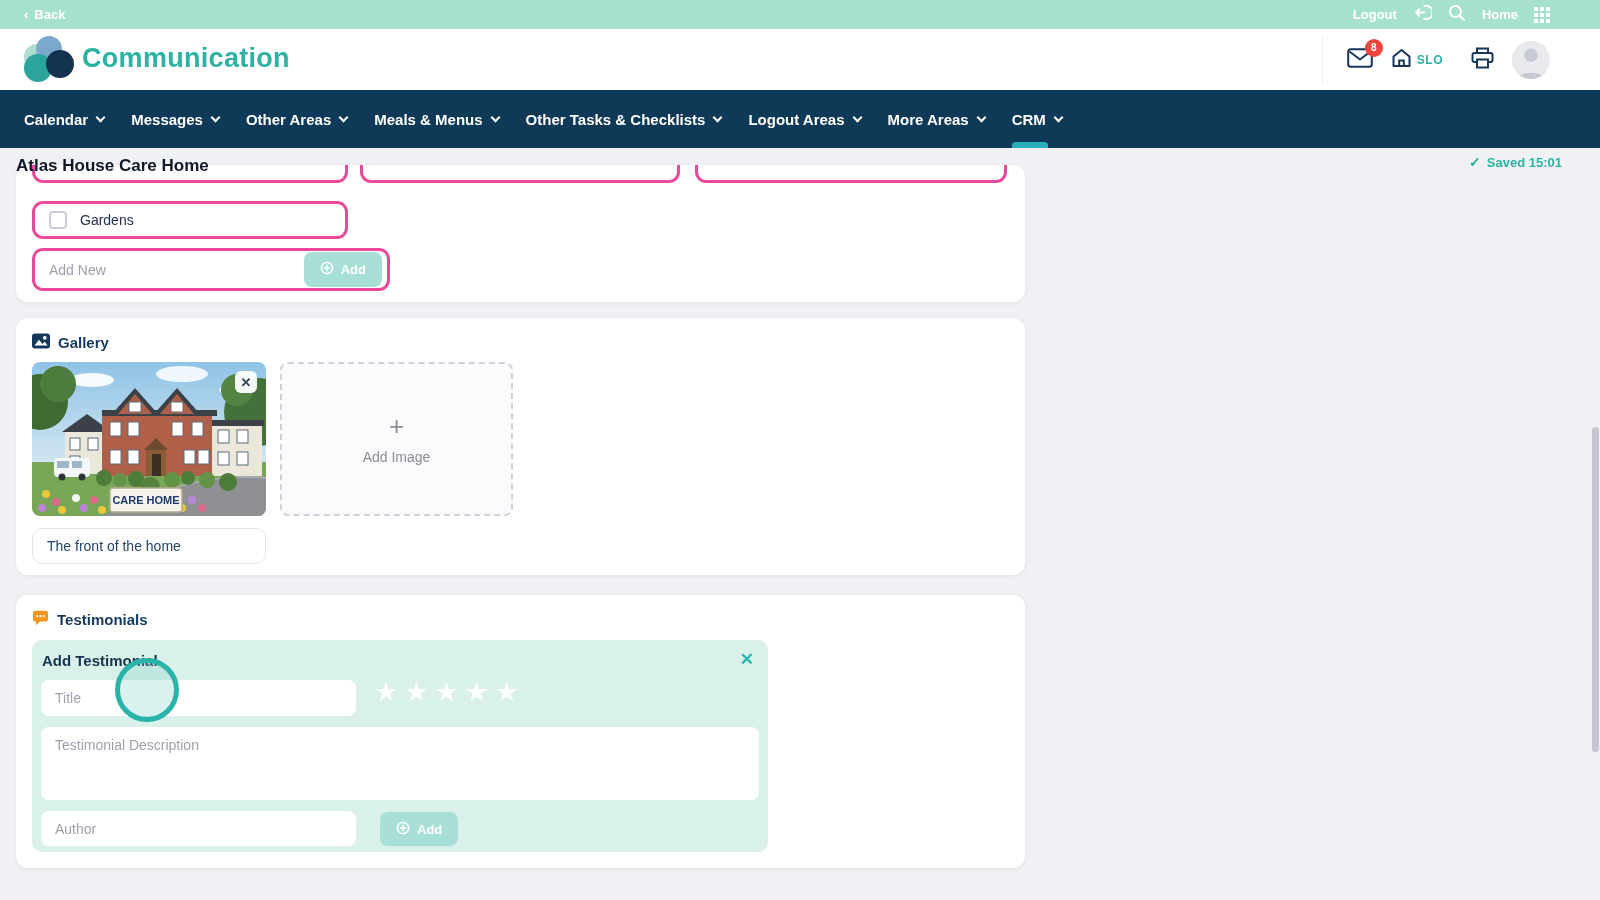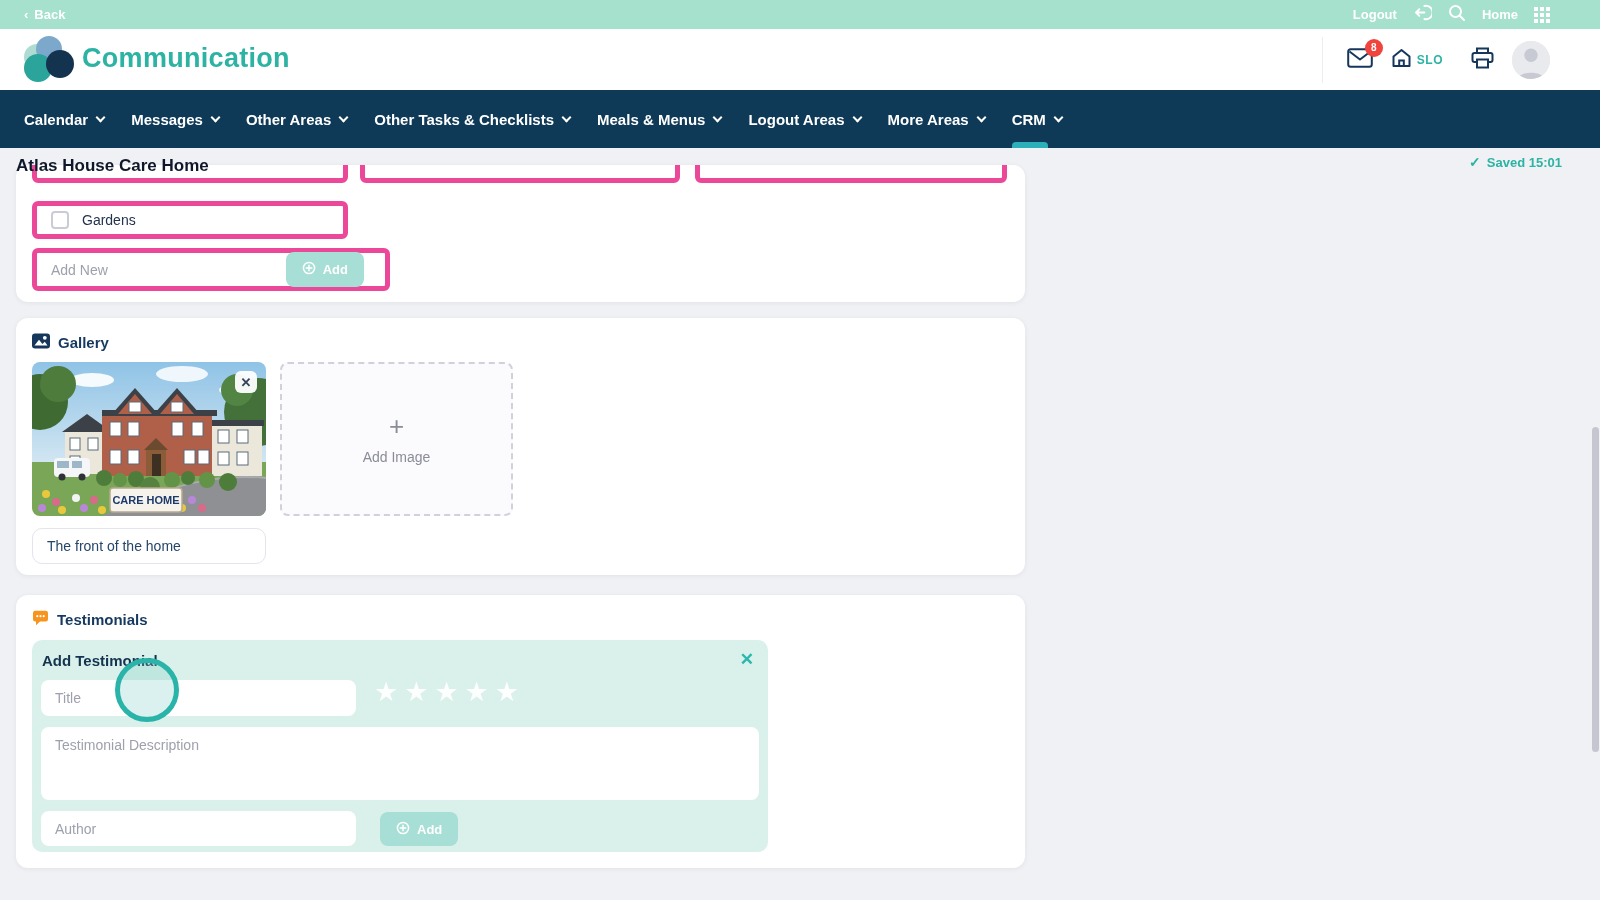--- a/index.html
+++ b/index.html
@@ -57,34 +57,34 @@
   .saved { position:absolute; right:38px; top:6px; display:flex; align-items:center; gap:6px;
     color:#2bb3a3; font-size:13px; font-weight:600; z-index:10; }
   .check-icon { font-weight:700; font-size:14px; }
 
   .card { position:absolute; left:16px; width:1009px; background:#fff; border-radius:12px;
     box-shadow:0 1px 5px rgba(25,40,70,.07); }
   .card-amenities { top:17px; height:137px; overflow:hidden; }
   .card-gallery { top:170px; height:257px; }
   .card-testimonials { top:447px; height:273px; }
 
-  .input-box { background:#fff; border:5px solid #ec4899; border-radius:6px; }
+  .input-box { background:#fff; border:3px solid #ec4899; border-radius:11px; }
   .cut-a, .cut-b, .cut-c { position:absolute; top:-22px; height:40px; }
   .cut-a { left:16px; width:316px; }
   .cut-b { left:344px; width:320px; }
   .cut-c { left:679px; width:312px; }
 
   .gardens-row { position:absolute; left:16px; top:36px; width:316px; height:38px;
     display:flex; align-items:center; gap:13px; padding:0 14px; }
   .checkbox { width:18px; height:18px; border:2px solid #c9ccd6; border-radius:4px;
     background:#fff; cursor:pointer; flex:none; }
   .gardens-label { font-size:14px; color:#23324d; font-weight:500; }
 
   .addnew-row { position:absolute; left:16px; top:83px; width:358px; height:43px;
-    display:flex; align-items:center; padding:0 21px 0 14px; }
+    display:flex; align-items:center; padding:0 5px 0 14px; }
   .addnew-row input { flex:1; border:none; outline:none; font-size:14px;
     font-family:"Liberation Sans", sans-serif; color:#23324d; background:transparent; }
   .addnew-row input::placeholder, .cap-input::placeholder { color:#9ea0ad; }
   .btn-add { display:flex; align-items:center; gap:7px; background:#a7ded6; color:#fff;
     border:none; border-radius:8px; font-size:13px; font-weight:700; padding:0 16px;
     height:35px; cursor:pointer; font-family:"Liberation Sans", sans-serif; }
 
   .sec-head { position:absolute; left:16px; top:15px; display:flex; align-items:center;
     gap:8px; font-size:15px; font-weight:700; color:#16395f; }
 
@@ -214,25 +214,25 @@
     </div>
   <div class="nav-item">
       <span>Messages</span>
       <span class="chev"></span>
     </div>
   <div class="nav-item">
       <span>Other Areas</span>
       <span class="chev"></span>
     </div>
   <div class="nav-item">
+      <span>Meals &amp; Menus</span>
+      <span class="chev"></span>
+    </div>
+  <div class="nav-item">
       <span>Other Tasks &amp; Checklists</span>
-      <span class="chev"></span>
-    </div>
-  <div class="nav-item">
-      <span>Meals &amp; Menus</span>
       <span class="chev"></span>
     </div>
   <div class="nav-item">
       <span>Logout Areas</span>
       <span class="chev"></span>
     </div>
   <div class="nav-item">
       <span>More Areas</span>
       <span class="chev"></span>
     </div>

